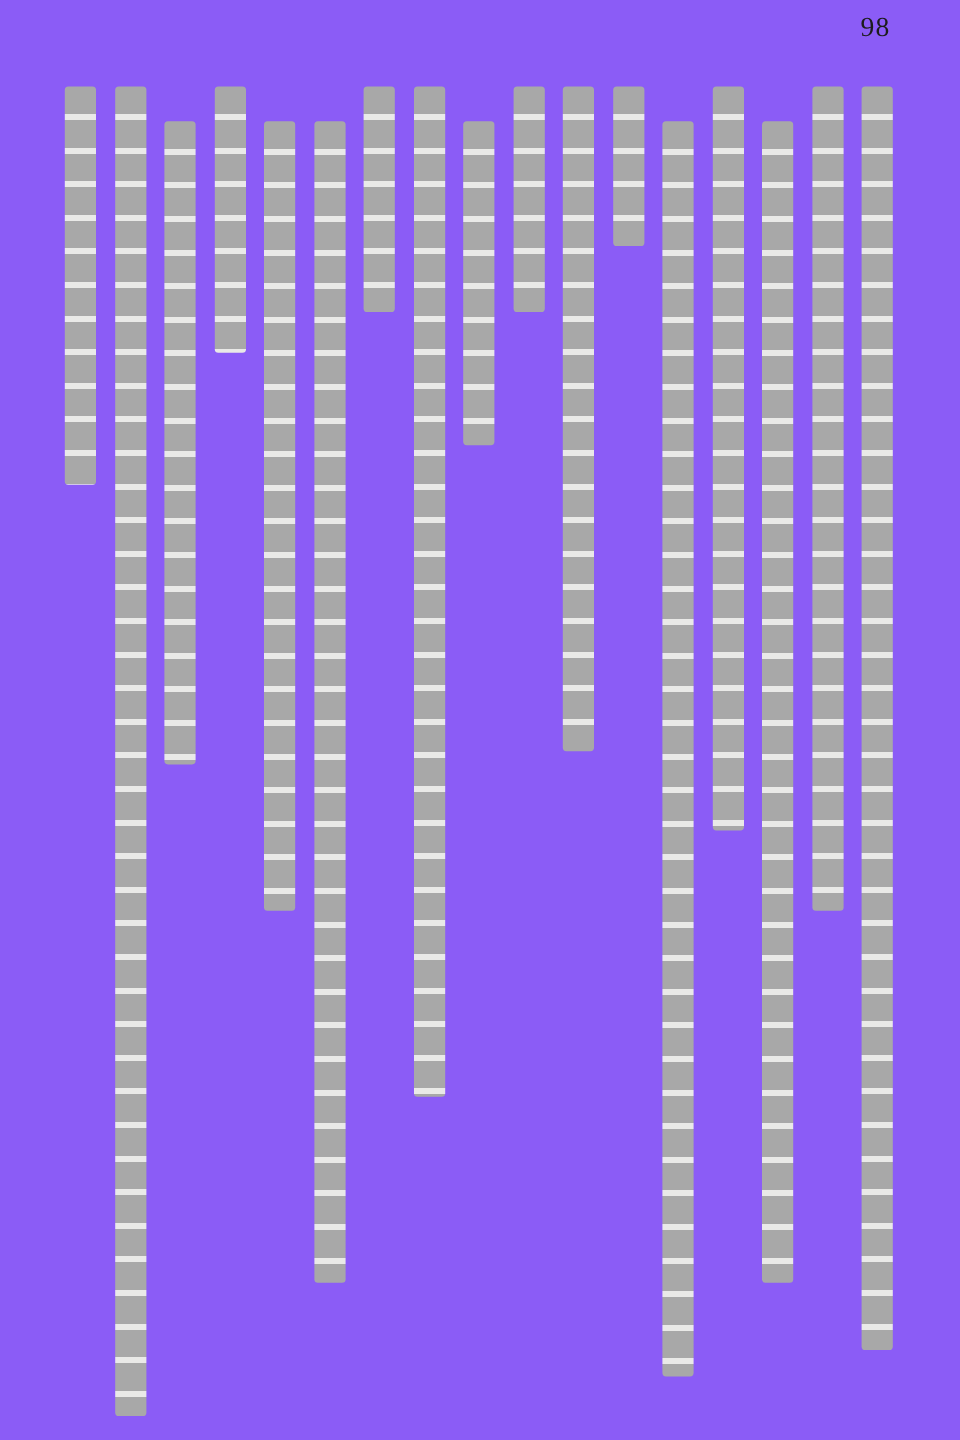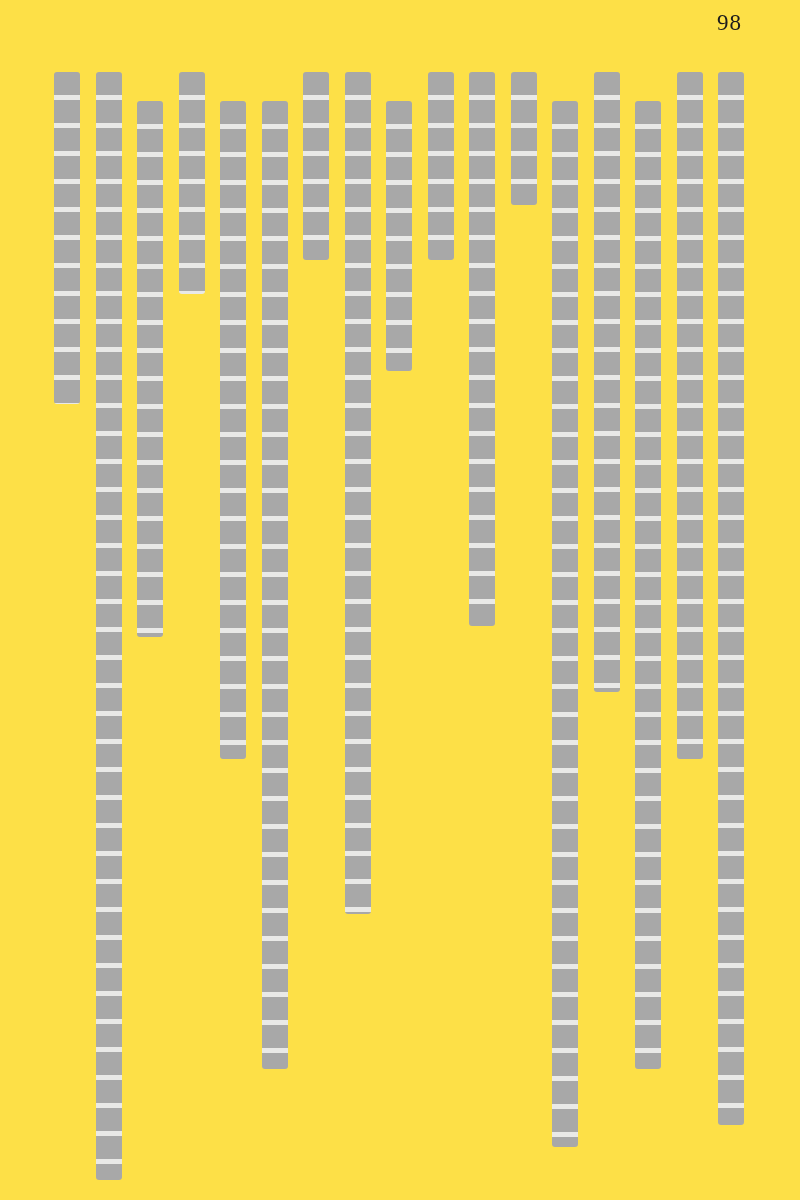--- a/index.html
+++ b/index.html
@@ -10,21 +10,21 @@
     width: 800px;
     height: 1200px;
     background: #fdfdfb;
     font-family: "Liberation Serif", "DejaVu Serif", serif;
     position: relative;
     overflow: hidden;
   }
   .page {
     position: absolute;
     inset: 0;
-    background: #fde047;
+    background: #8b5cf6;
   }
   .page-number {
     position: absolute;
     top: 10px;
     right: 58px;
     font-size: 23px;
     color: #1c1c1c;
     letter-spacing: 1px;
   }
   

